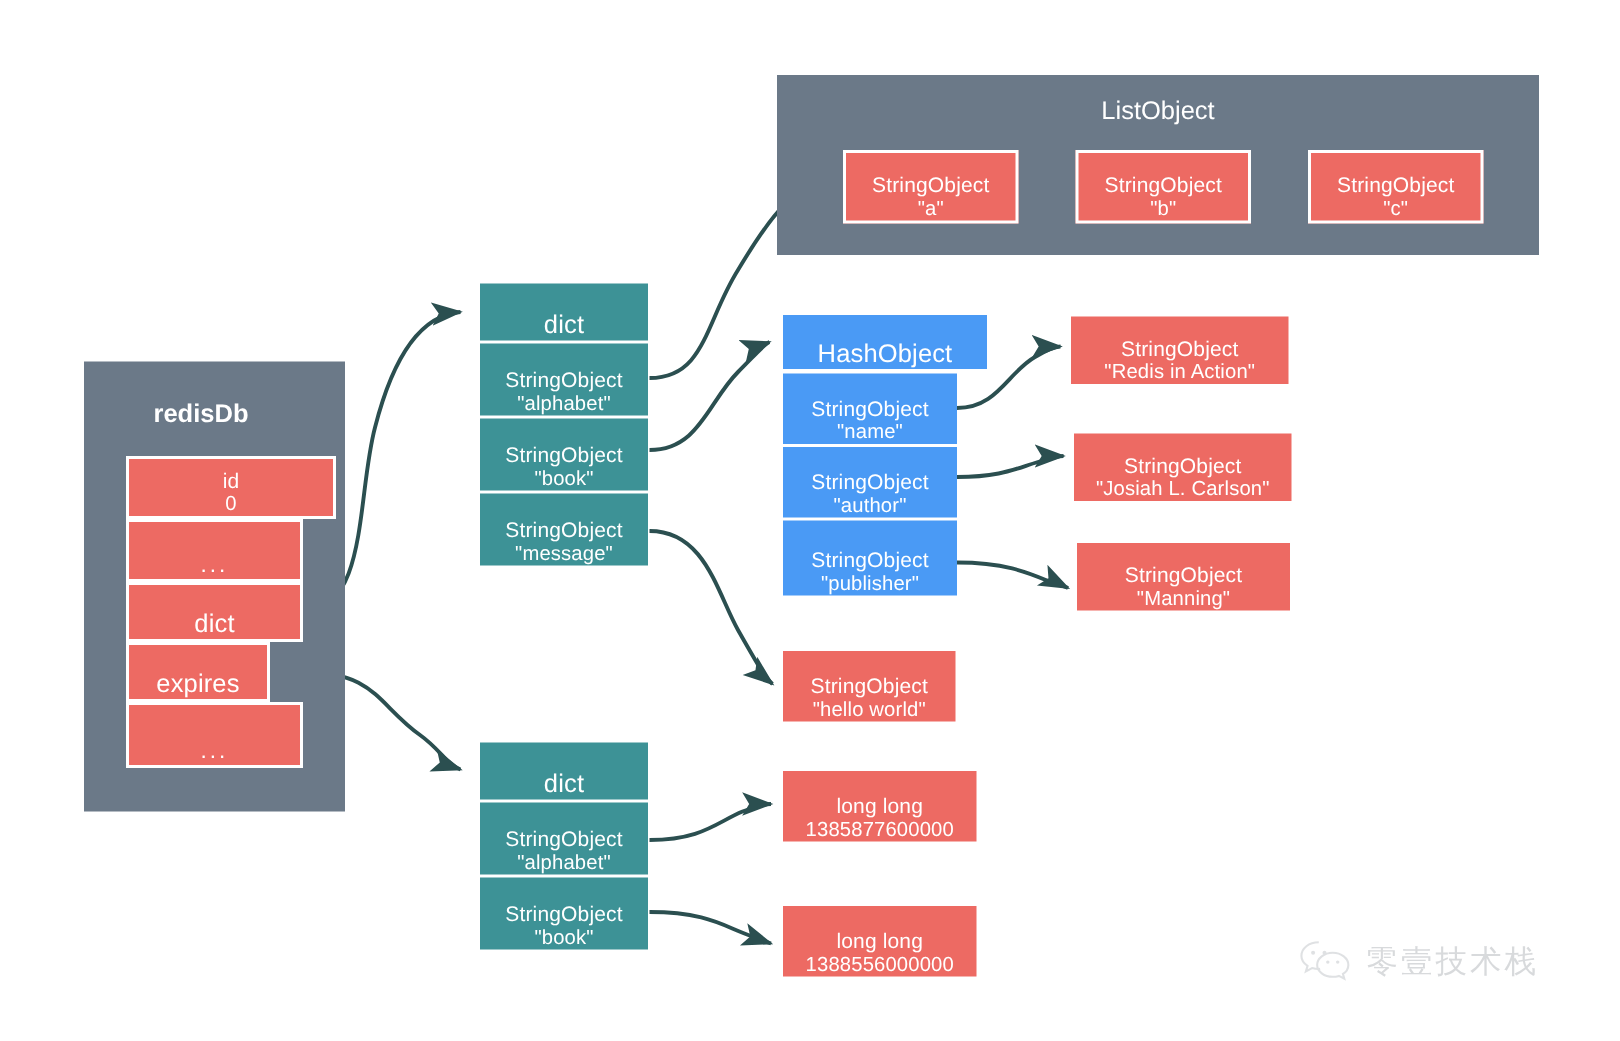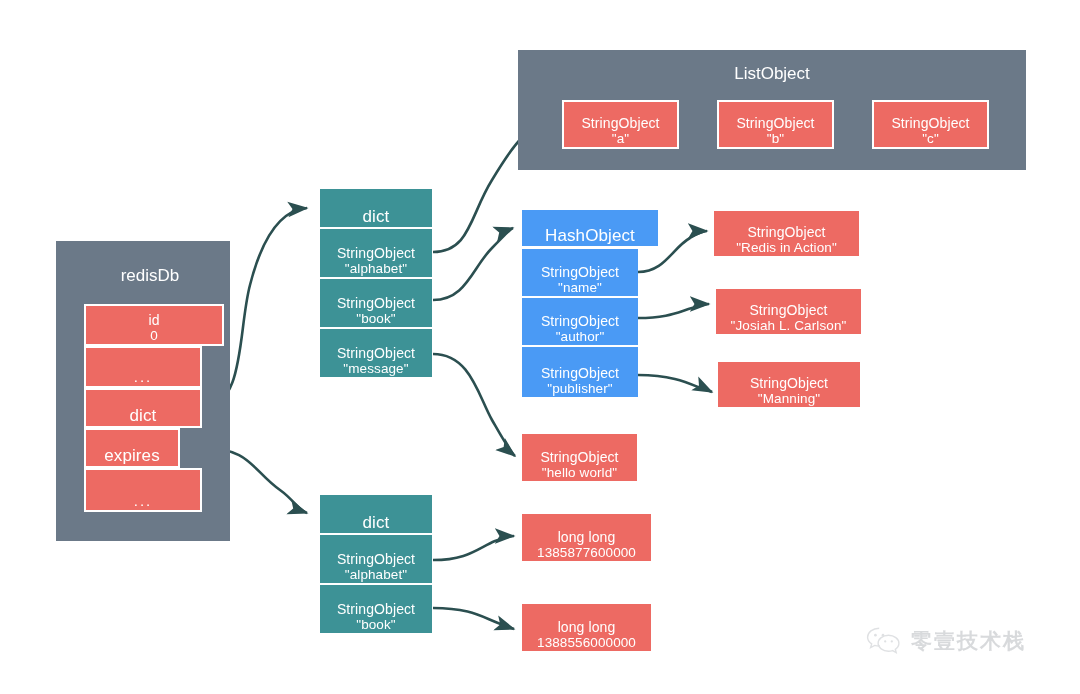--- a/index.html
+++ b/index.html
@@ -77,21 +77,20 @@
     align-items: center;
     gap: 9px;
     opacity: .55;
     z-index: 4;
   }
   #watermark .wm-text {
     font-size: 21px;
     color: #b9bcc0;
     letter-spacing: 2px;
     font-family: "DejaVu Sans", sans-serif;
-    font-weight: bold;
   }
 </style>
 </head>
 <body>
 
 <div id="canvas">
 
   <svg id="edges" viewBox="0 0 1080 694" xmlns="http://www.w3.org/2000/svg">
     <defs>
       <marker id="ah" markerWidth="9" markerHeight="9" refX="7.4" refY="3.4" orient="auto" markerUnits="strokeWidth">
@@ -116,21 +115,21 @@
       <path d="M638,272 C665,272 672,248 690,238 C700,232 704,231 707,231"></path>
       <path d="M638,318 C668,318 678,312 692,308 C702,305 706,304 709,304"></path>
       <path d="M638,375 C670,375 686,382 698,387 C706,390 710,391 712,392"></path>
 
       <path d="M433,560 C468,560 478,548 495,541 C506,537 510,536 514,536"></path>
       <path d="M433,608 C470,608 482,617 498,623 C508,627 511,628 514,629"></path>
     </g>
   </svg>
 
   <div class="panel" style="left:56px; top:241px; width:174px; height:300px;"></div>
-  <div class="panel-title" style="left:56px; width:188px; top:266px;">redisDb</div>
+  <div class="panel-title" style="left:40px; width:188px; top:266px;font-weight:bold;">redisDb</div>
 
   <div class="box red bordered" style="left:84px; top:304px; width:140px; height:42px;">
     <span class="l1">id</span>
     <span class="l2">0</span>
   </div>
   <div class="box red bordered" style="left:84px; top:346px; width:118px; height:42px;">
     <span class="dots">...</span>
   </div>
   <div class="box red bordered" style="left:84px; top:388px; width:118px; height:40px;">
     <span class="big">dict</span>

